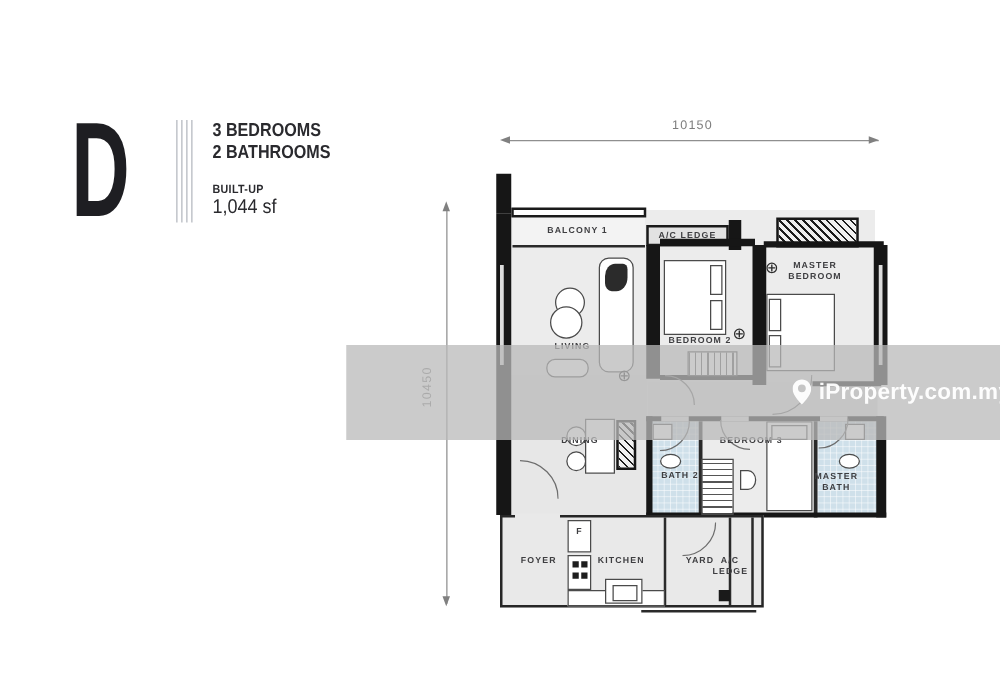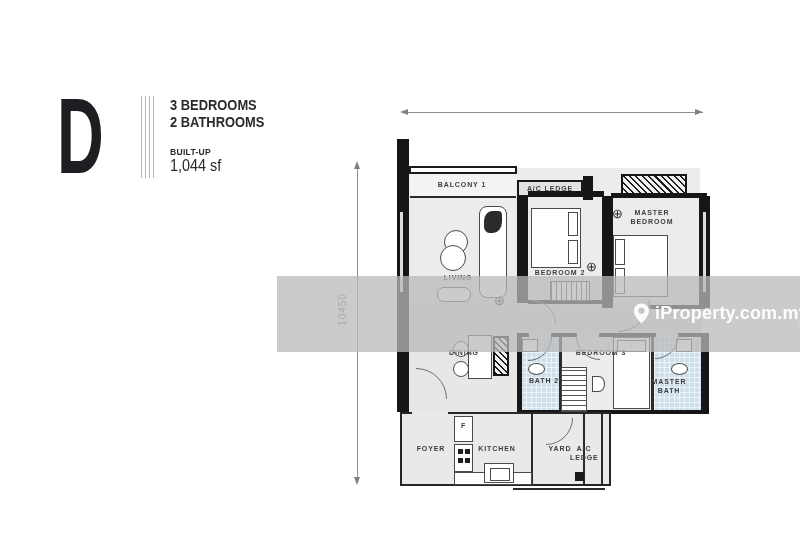--- a/index.html
+++ b/index.html
@@ -60,20 +60,21 @@
       <i></i>
       <i></i>
       <i></i>
       <i></i>
     </div>
   <div class="abs hline" style="left:170px;top:96px;">3 BEDROOMS</div>
   <div class="abs hline" style="left:170px;top:113px;">2 BATHROOMS</div>
   <div class="abs bulabel" style="left:170px;top:146px;">BUILT-UP</div>
   <div class="abs buvalue" style="left:170px;top:157px;">1,044 sf</div>
 
+  <div class="abs dimlbl" style="left:405px;top:95px;width:298px;">10150</div>
   <div class="abs dim-h" style="left:405px;top:112px;width:298px;"></div>
   <div class="abs tri" style="left:400px;top:109px;border-top:3.5px solid transparent;border-bottom:3.5px solid transparent;border-right:8px solid #808080;"></div>
   <div class="abs tri" style="left:695px;top:109px;border-top:3.5px solid transparent;border-bottom:3.5px solid transparent;border-left:8px solid #808080;"></div>
 
   <div class="abs dim-v" style="left:357px;top:165px;height:318px;"></div>
   <div class="abs tri" style="left:354px;top:161px;border-left:3.5px solid transparent;border-right:3.5px solid transparent;border-bottom:8px solid #808080;"></div>
   <div class="abs tri" style="left:354px;top:477px;border-left:3.5px solid transparent;border-right:3.5px solid transparent;border-top:8px solid #808080;"></div>
   <div class="abs dimlbl" style="left:312px;top:304px;width:60px;transform:rotate(-90deg);">10450</div>
 
   <div class="abs floor" style="left:408px;top:168px;width:292px;height:140px;"></div>

